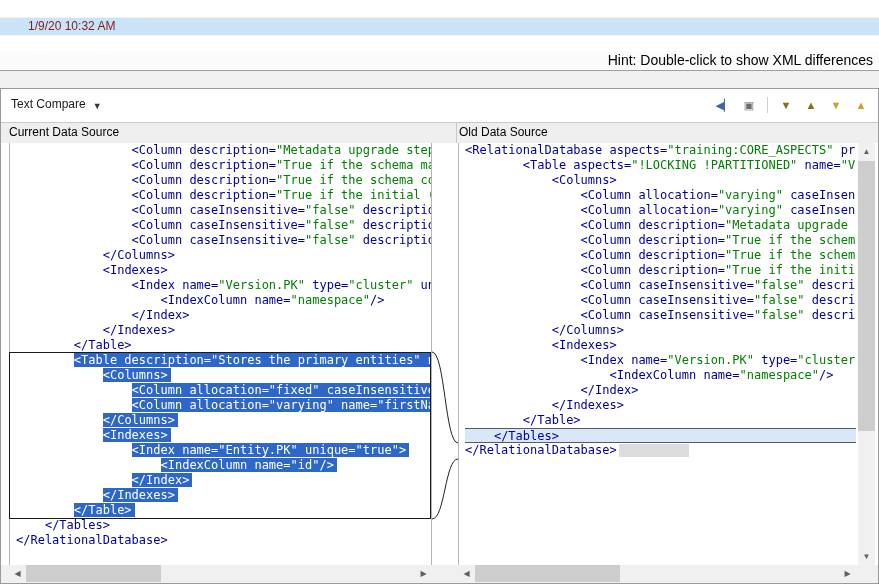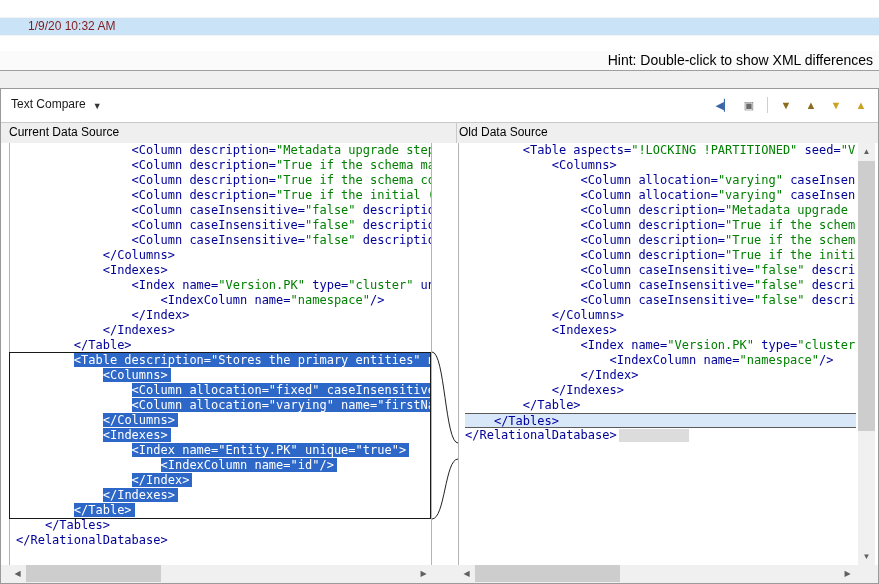--- a/index.html
+++ b/index.html
@@ -127,21 +127,22 @@
       </div>
 
     <div class="center-strip">
       <svg width="26" height="423" viewBox="0 0 26 423">
         <path d="M0,209 C13,209 13,300 26,300" stroke="#222" fill="none" stroke-width="1"></path>
         <path d="M0,376 C13,376 13,316 26,316" stroke="#222" fill="none" stroke-width="1"></path>
       </svg>
     </div>
 
     <div class="pane pane-right" id="rightPane">
-        <div class="code-line">        <span>&lt;Table aspects=</span><span class="str">"!LOCKING !PARTITIONED"</span><span> seed=</span><span class="str">"Ver</span></div>
+        <div class="code-line"><span>&lt;RelationalDatabase aspects=</span><span class="str">"training:CORE_ASPECTS"</span><span> pr</span></div>
+        <div class="code-line">        <span>&lt;Table aspects=</span><span class="str">"!LOCKING !PARTITIONED"</span><span> name=</span><span class="str">"Ver</span></div>
         <div class="code-line">            <span>&lt;Columns&gt;</span></div>
         <div class="code-line">                <span>&lt;Column allocation=</span><span class="str">"varying"</span><span> caseInsensitiv</span></div>
         <div class="code-line">                <span>&lt;Column allocation=</span><span class="str">"varying"</span><span> caseInsensitiv</span></div>
         <div class="code-line">                <span>&lt;Column description=</span><span class="str">"Metadata upgrade step</span></div>
         <div class="code-line">                <span>&lt;Column description=</span><span class="str">"True if the schema may</span></div>
         <div class="code-line">                <span>&lt;Column description=</span><span class="str">"True if the schema con</span></div>
         <div class="code-line">                <span>&lt;Column description=</span><span class="str">"True if the initial (s</span></div>
         <div class="code-line">                <span>&lt;Column caseInsensitive=</span><span class="str">"false"</span><span> descriptio</span></div>
         <div class="code-line">                <span>&lt;Column caseInsensitive=</span><span class="str">"false"</span><span> descriptio</span></div>
         <div class="code-line">                <span>&lt;Column caseInsensitive=</span><span class="str">"false"</span><span> descriptio</span></div>

